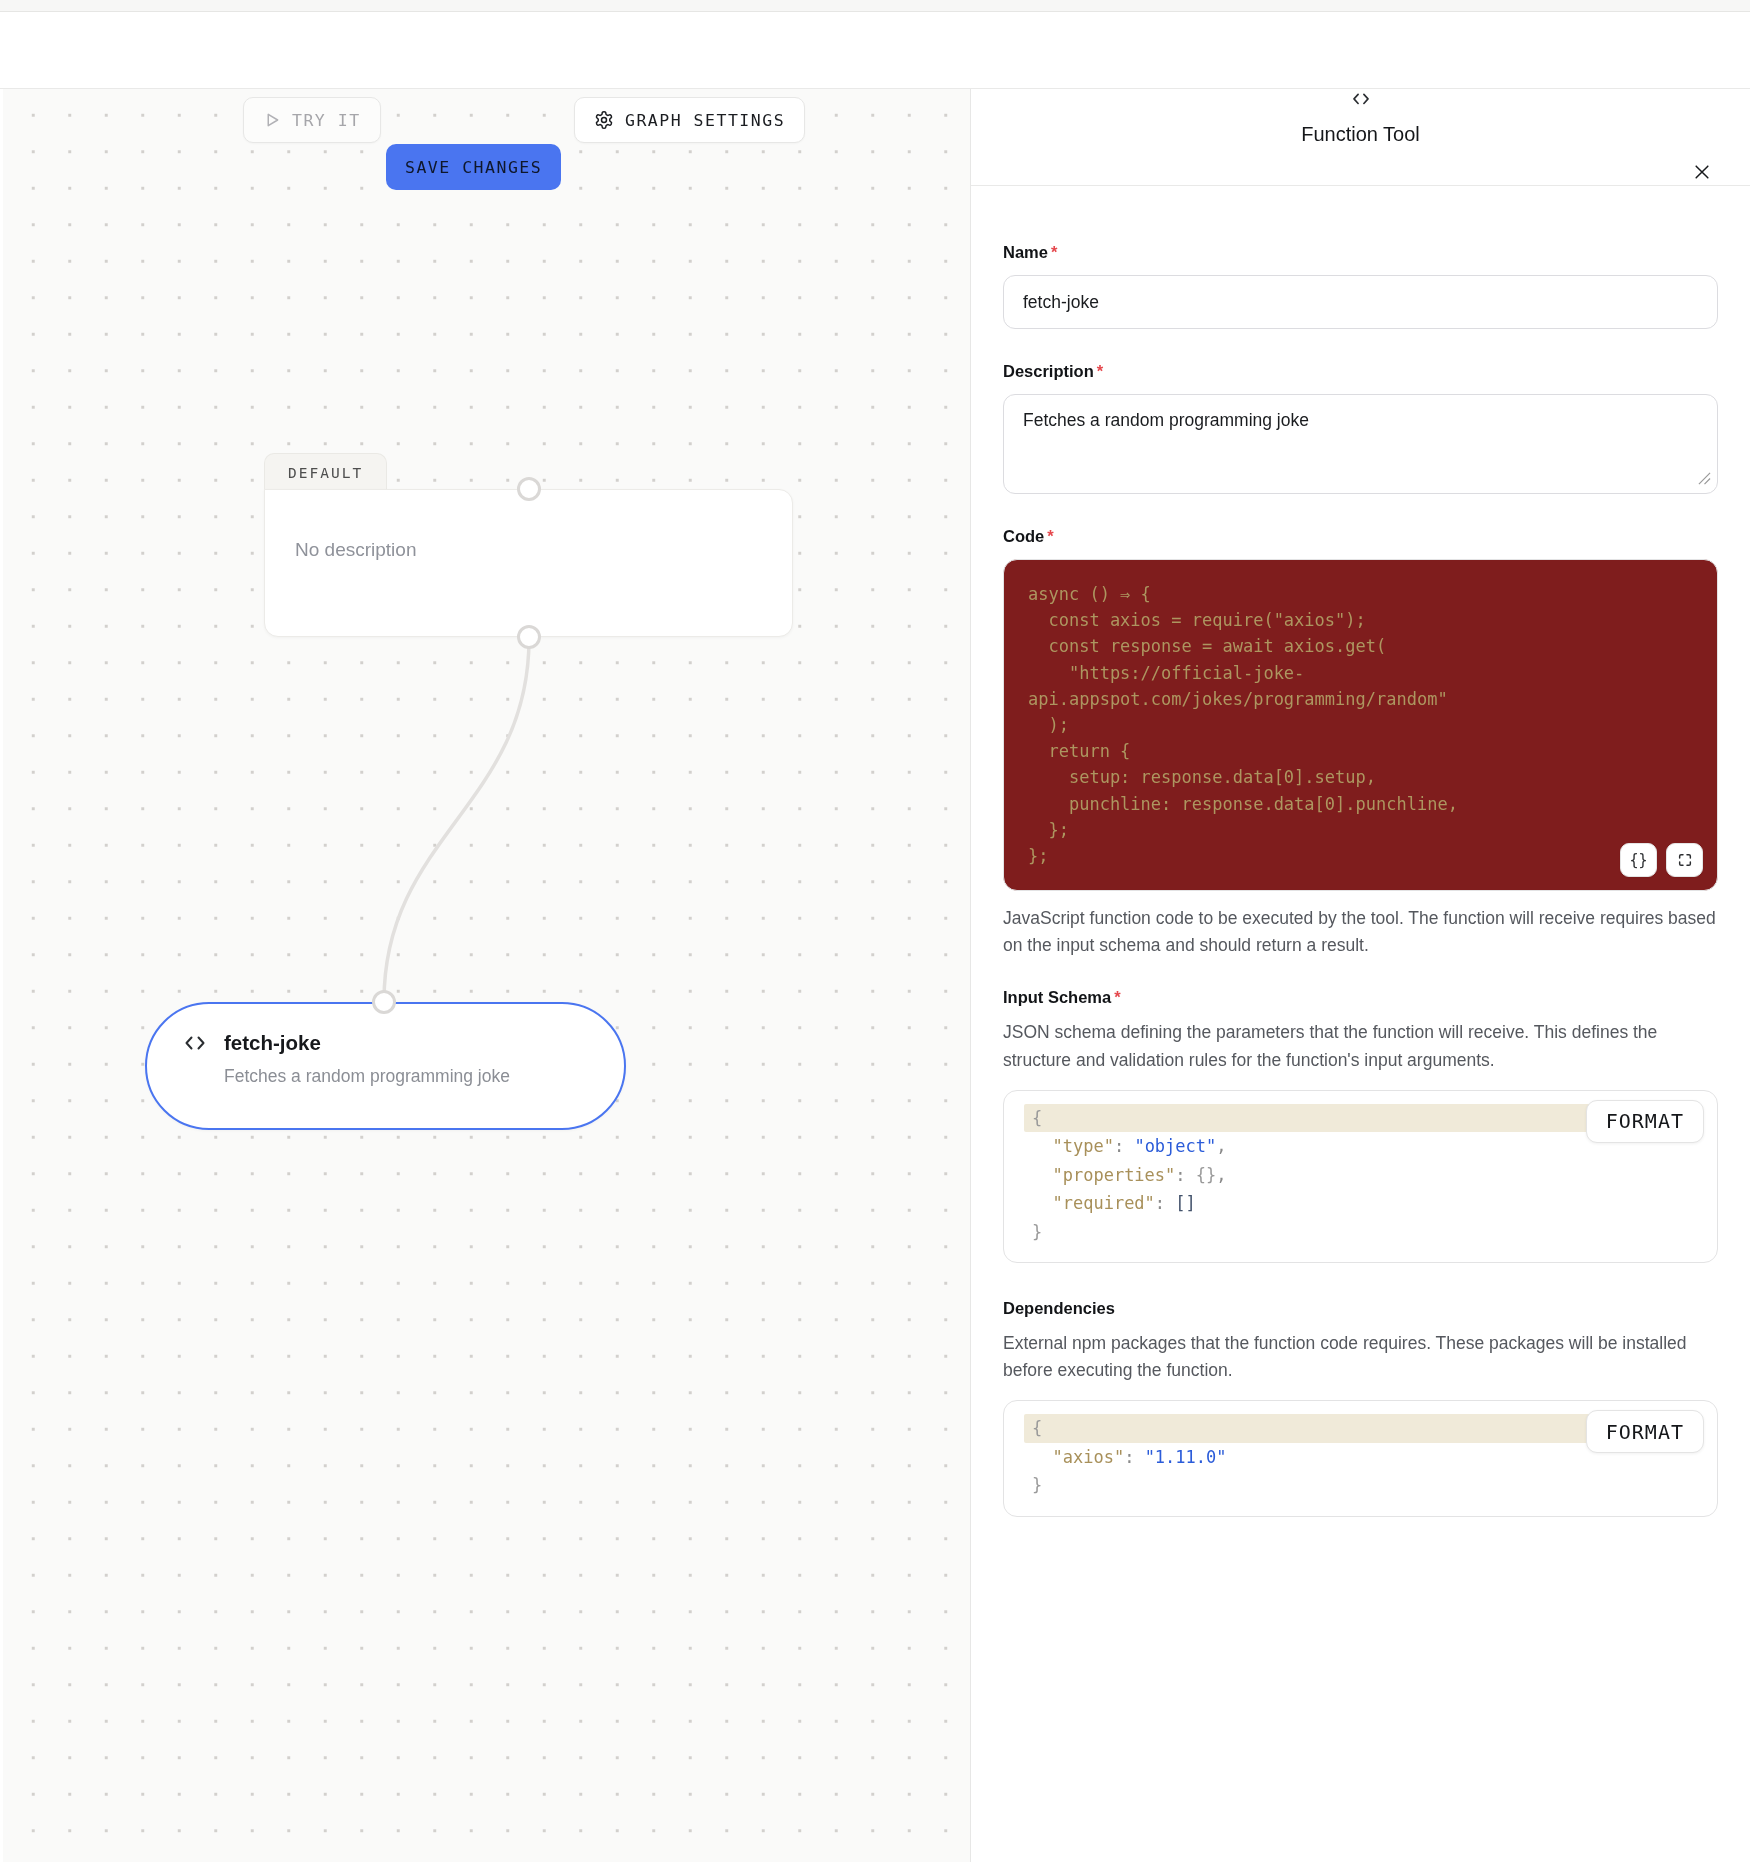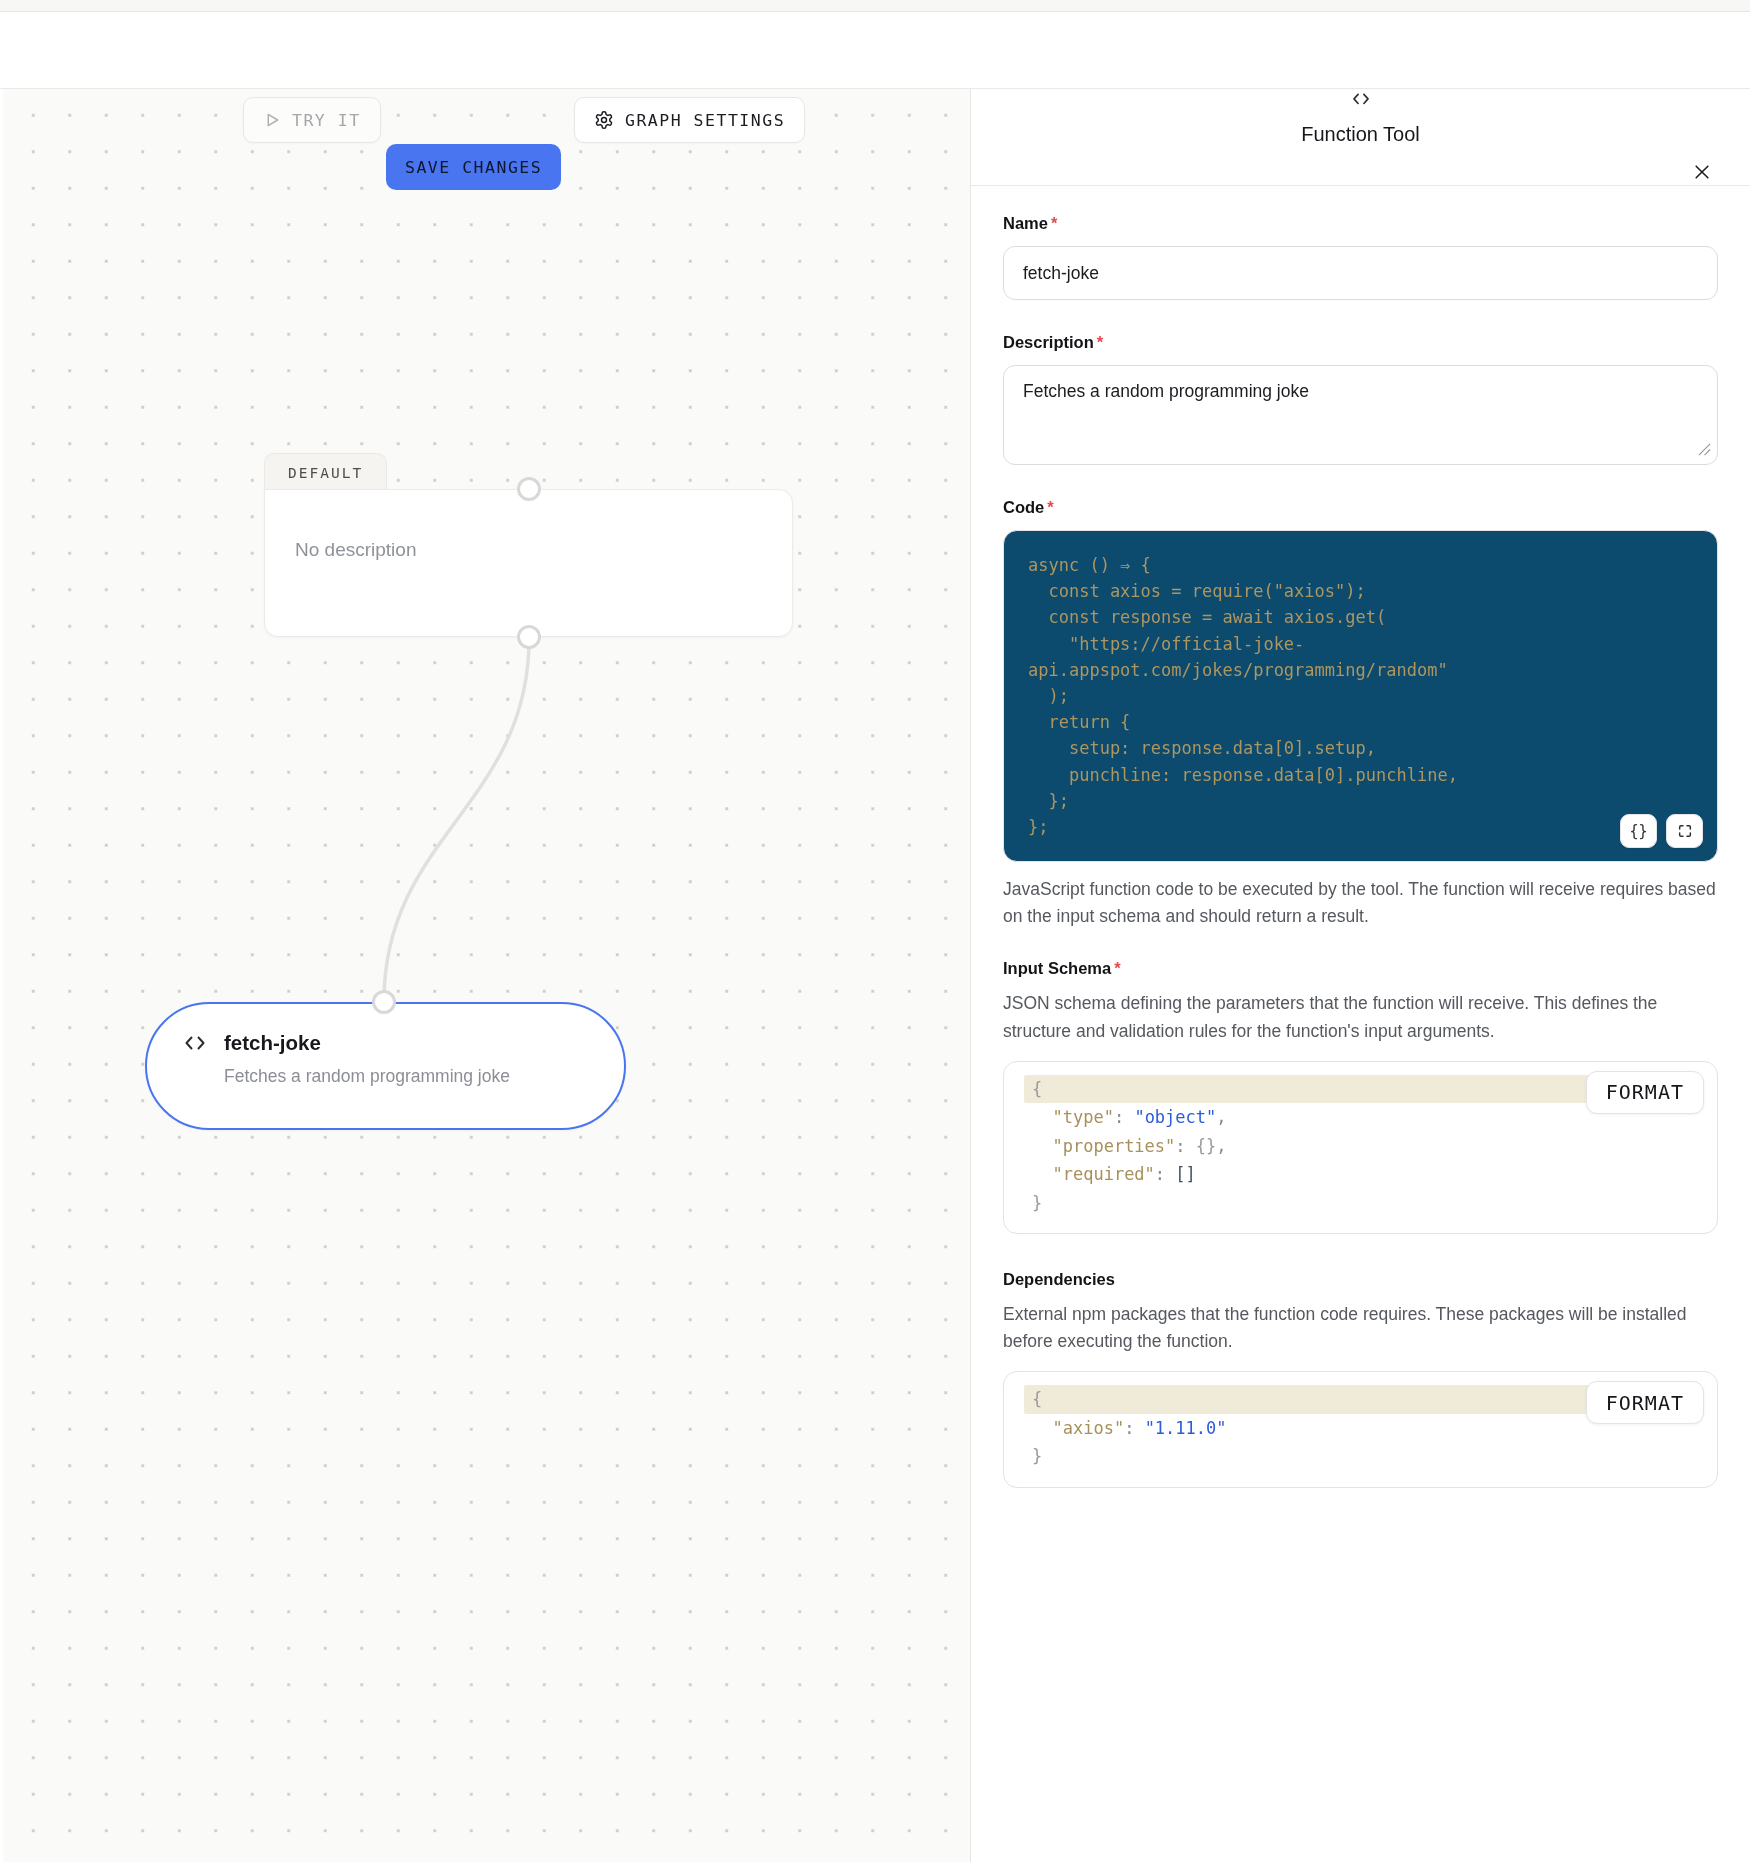--- a/index.html
+++ b/index.html
@@ -54,23 +54,23 @@
   .req { color:#e5484d; font-weight:600; margin-left:3px; }
   .help-text { margin-top:14px; font-size:17.5px; line-height:1.55; color:#55585e; }
 
   .text-input { display:block; width:100%; height:54px; margin-top:13px; border:1px solid #dcdce0; border-radius:12px;
     padding:0 19px; font-family:"Liberation Sans", sans-serif; font-size:17.5px; color:#1a1c1f; background:#fff; outline:none; }
   .text-area { display:block; width:100%; height:100px; margin-top:13px; border:1px solid #dcdce0; border-radius:12px;
     padding:15px 19px; font-family:"Liberation Sans", sans-serif; font-size:17.5px; color:#1a1c1f; background:#fff; resize:none; outline:none; }
   .ta-wrap { position:relative; }
   .resize-grip { position:absolute; right:7px; bottom:9px; pointer-events:none; }
 
-  .section { margin-bottom:33px; }
-
-  .code-editor { position:relative; margin-top:13px; border:1px solid #e3e3e4; border-radius:14px; padding:21px 24px; background:#0c4a6e; }
+  .section { margin-bottom:33px;margin-top:29px; }
+
+  .code-editor { position:relative; margin-top:13px; border:1px solid #e3e3e4; border-radius:14px; padding:21px 24px; background:#7f1d1d; }
   .code-editor .cl { font-family:"DejaVu Sans Mono", monospace; font-size:17px; line-height:26.2px; white-space:pre; color:#ad9660; }
   .editor-actions { position:absolute; right:14px; bottom:13px; display:flex; gap:9px; }
   .mini-btn { width:37px; height:34px; display:flex; align-items:center; justify-content:center; background:#fff;
     border:1px solid #e4e4e4; border-radius:9px; box-shadow:0 1px 2px rgba(0,0,0,0.05); cursor:pointer;
     font-family:"DejaVu Sans Mono", monospace; font-size:15px; color:#2b2d30; }
 
   .json-editor { position:relative; margin-top:16px; border:1px solid #e3e3e4; border-radius:14px; padding:13px 0 16px 0; background:#fff; }
   .json-editor .cl { font-family:"DejaVu Sans Mono", monospace; font-size:17px; line-height:28.5px; white-space:pre; padding-left:28px; color:#8a8a8a; }
   .json-editor .cl.hl { background:#f0ead9; margin-left:20px; margin-right:112px; padding-left:8px; border-radius:2px; }
   .tok-key { color:#a8905a; }

